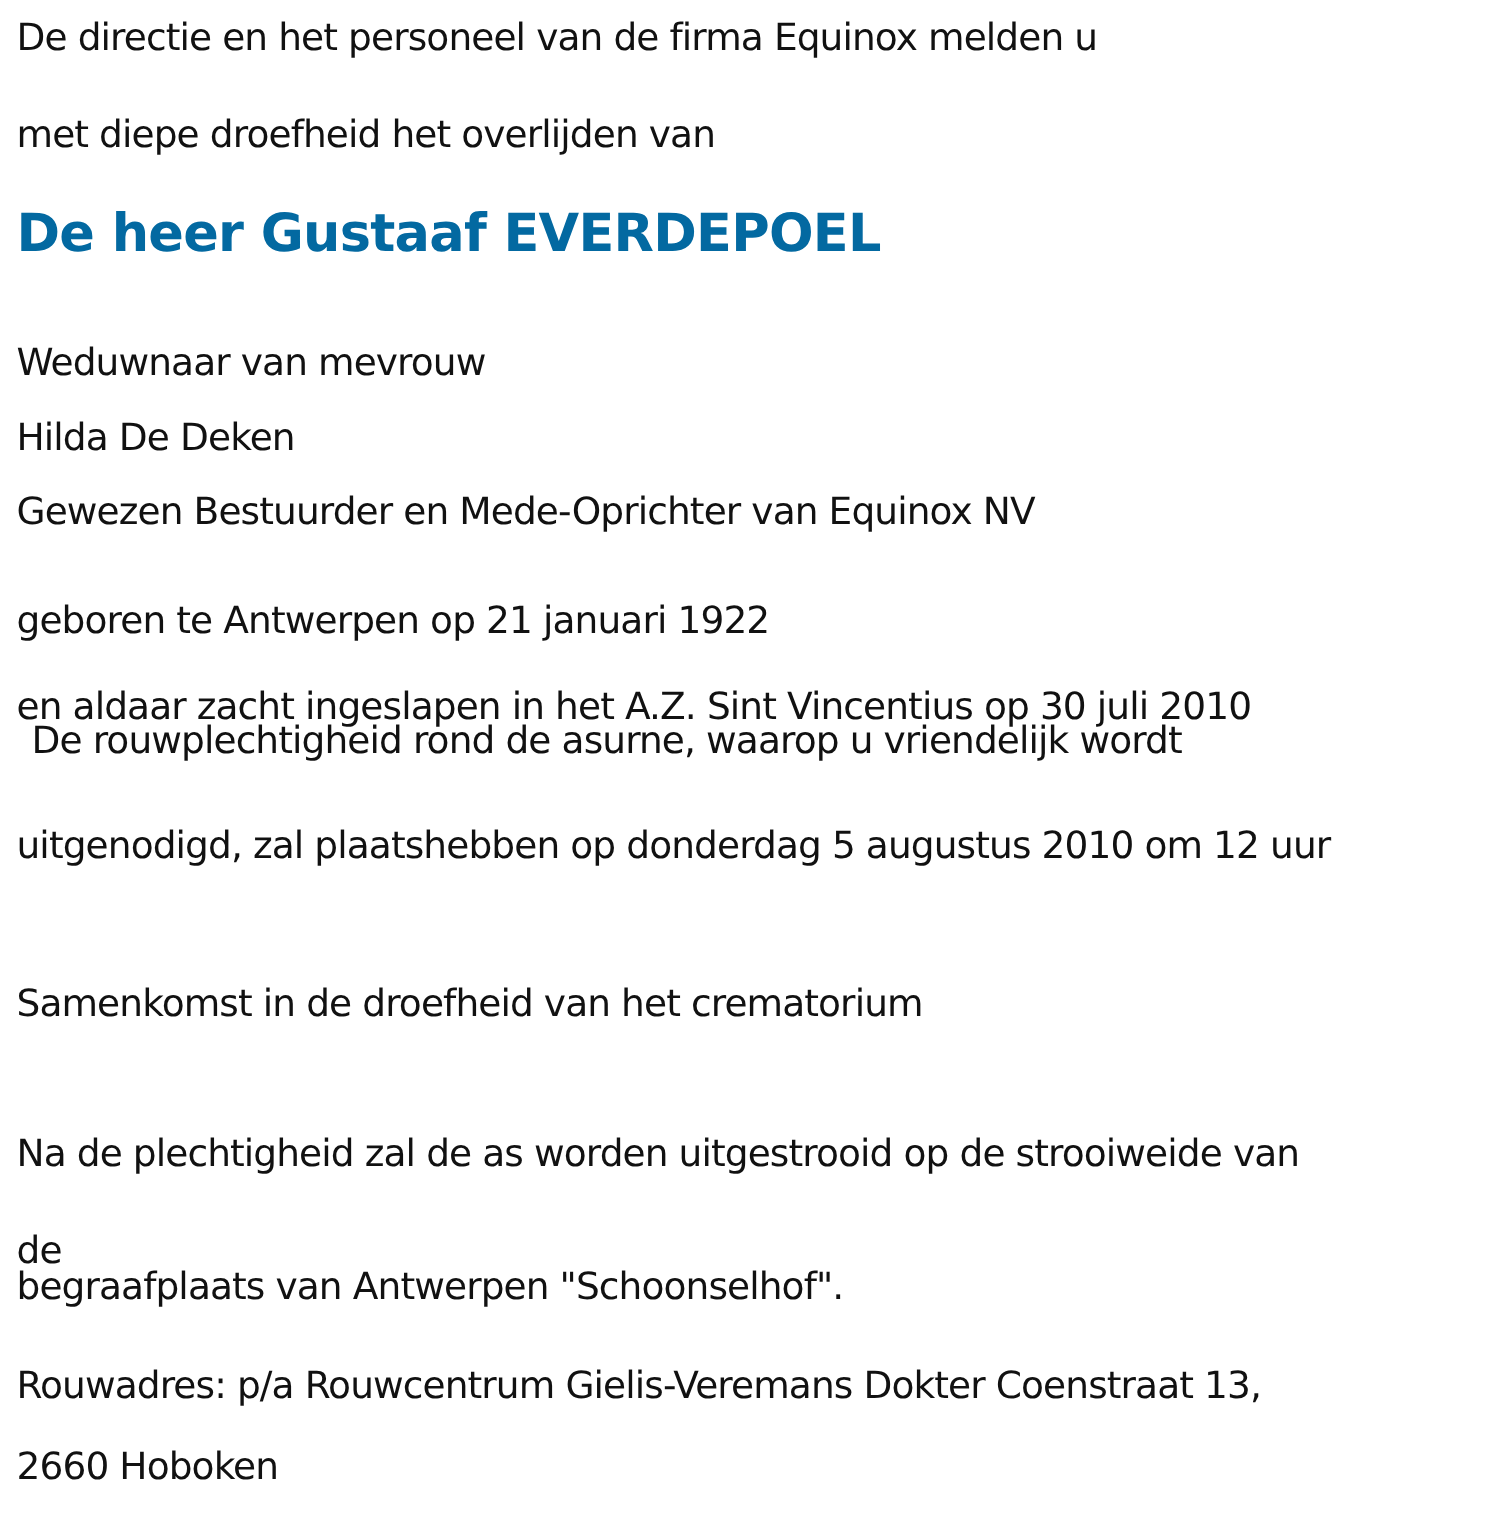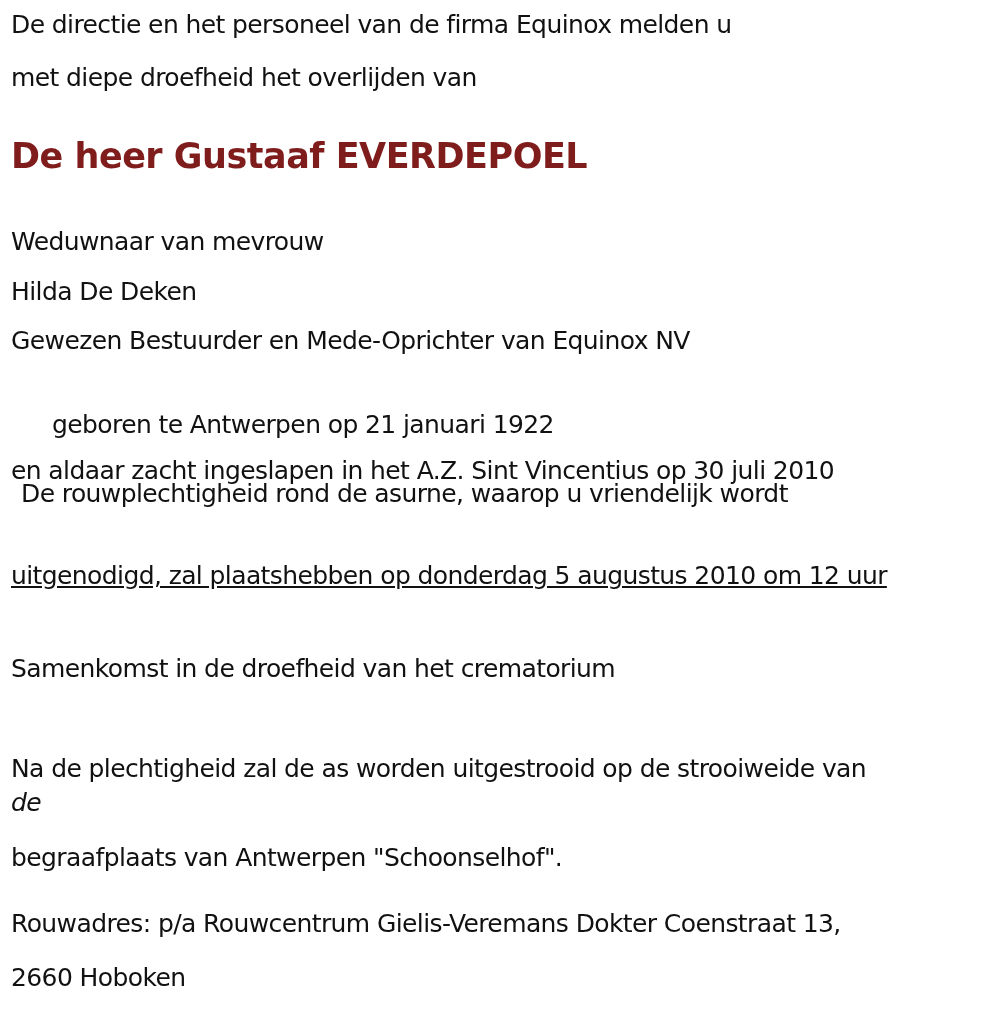--- a/index.html
+++ b/index.html
@@ -10,40 +10,40 @@
     }
     .doc { position: relative; width: 794px; height: 1009px; }
     .line {
       position: absolute; left: 11px;
       font-size: 25px; line-height: 40px; white-space: nowrap;
       letter-spacing: -0.6px;
     }
     .heading {
       position: absolute; left: 11px;
       font-size: 35px; line-height: 46px; font-weight: bold;
-      white-space: nowrap; letter-spacing: -0.5px; color: #7f1d1d;
+      white-space: nowrap; letter-spacing: -0.5px; color: #0369a1;
     }
   </style>
 </head>
 <body>
 
 <div class="doc">
   <div class="line" style="top:5px;">De directie en het personeel van de firma Equinox melden u</div>
-  <div class="line" style="top:58px;">met diepe droefheid het overlijden van</div>
+  <div class="line" style="top:70px;">met diepe droefheid het overlijden van</div>
 
   <div class="heading" style="top:133px;">De heer Gustaaf EVERDEPOEL</div>
 
   <div class="line" style="top:222px;">Weduwnaar van mevrouw</div>
   <div class="line" style="top:321px;">Gewezen Bestuurder en Mede-Oprichter van Equinox NV</div>
   <div class="line" style="top:272px;">Hilda De Deken</div>
 
-  <div class="line" style="top:405px;margin-left:41px;">geboren te Antwerpen op 21 januari 1922</div>
+  <div class="line" style="top:394px;">geboren te Antwerpen op 21 januari 1922</div>
   <div class="line" style="top:451px;">en aldaar zacht ingeslapen in het A.Z. Sint Vincentius op 30 juli 2010</div>
   <div class="line" style="top:474px;margin-left:10px;">De rouwplechtigheid rond de asurne, waarop u vriendelijk wordt</div>
-  <div class="line" style="top:556px;text-decoration:underline;">uitgenodigd, zal plaatshebben op donderdag 5 augustus 2010 om 12 uur</div>
+  <div class="line" style="top:544px;">uitgenodigd, zal plaatshebben op donderdag 5 augustus 2010 om 12 uur</div>
   <div class="line" style="top:649px;">Samenkomst in de droefheid van het crematorium</div>
   <div class="line" style="top:749px;">Na de plechtigheid zal de as worden uitgestrooid op de strooiweide van</div>
-  <div class="line" style="top:783px;font-style:italic;">de</div>
+  <div class="line" style="top:814px;">de</div>
   <div class="line" style="top:838px;">begraafplaats van Antwerpen "Schoonselhof".</div>
 
   <div class="line" style="top:904px;">Rouwadres: p/a Rouwcentrum Gielis-Veremans Dokter Coenstraat 13,</div>
   <div class="line" style="top:958px;">2660 Hoboken</div>
 </div>
 
 </body></html>

